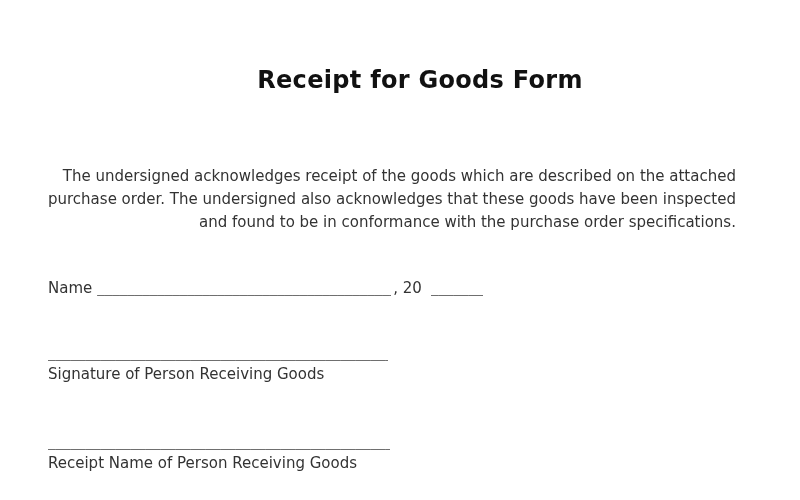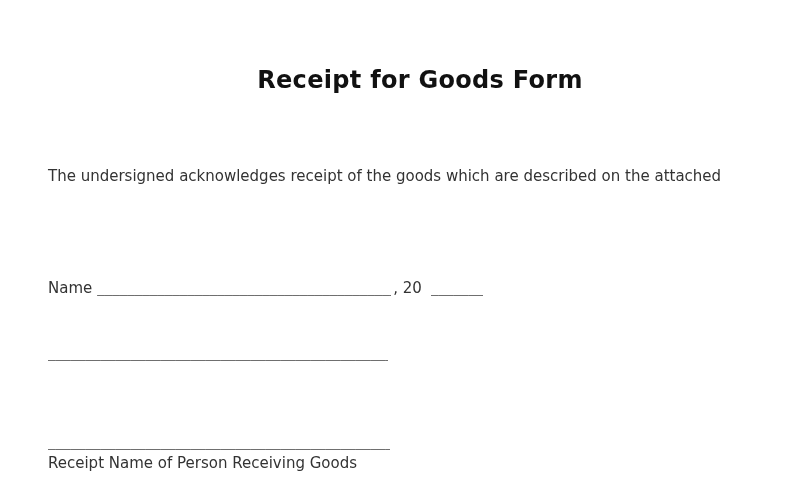--- a/index.html
+++ b/index.html
@@ -86,24 +86,27 @@
 </style>
 </head>
 <body>
 
 <div class="page">
 
   <h1 class="page-title">Receipt for Goods Form</h1>
 
   <div class="intro-paragraph">
     <div class="para-line">The undersigned acknowledges receipt of the goods which are described on the attached</div>
+    <div class="para-line">purchase order. The undersigned also acknowledges that these goods have been inspected</div>
+    <div class="para-line">and found to be in conformance with the purchase order specifications.</div>
   </div>
 
   <div class="dated-row">
     <span>Name</span><span class="blank-inline blank-date">_______________________________________________</span><span class="year-prefix">, 20</span><span class="blank-inline blank-year">_________</span>
   </div>
 
   <div class="blank-block sig-blank">____________________________________________________</div>
+  <div class="field-label sig-label">Signature of Person Receiving Goods</div>
 
   <div class="blank-block printed-blank">____________________________________________________</div>
   <div class="field-label printed-label">Receipt Name of Person Receiving Goods</div>
 
 </div>
 
 </body></html>

